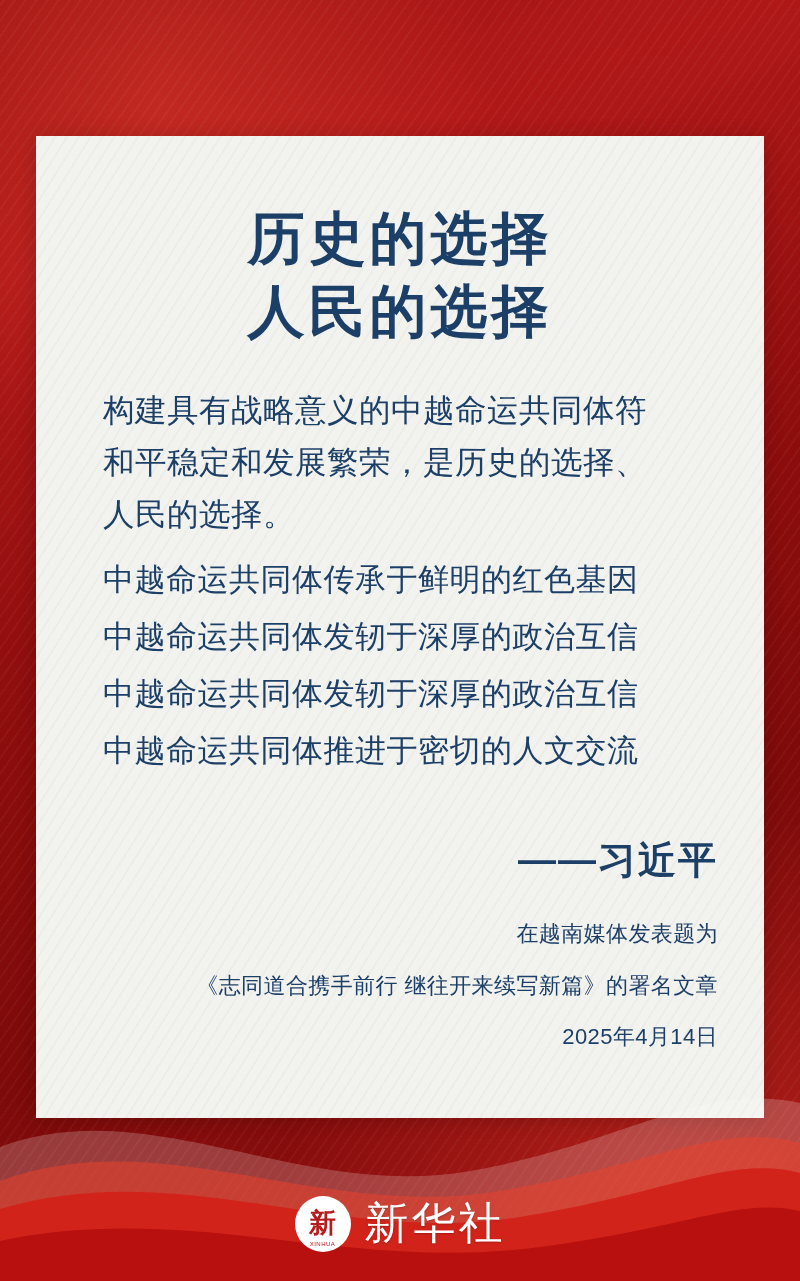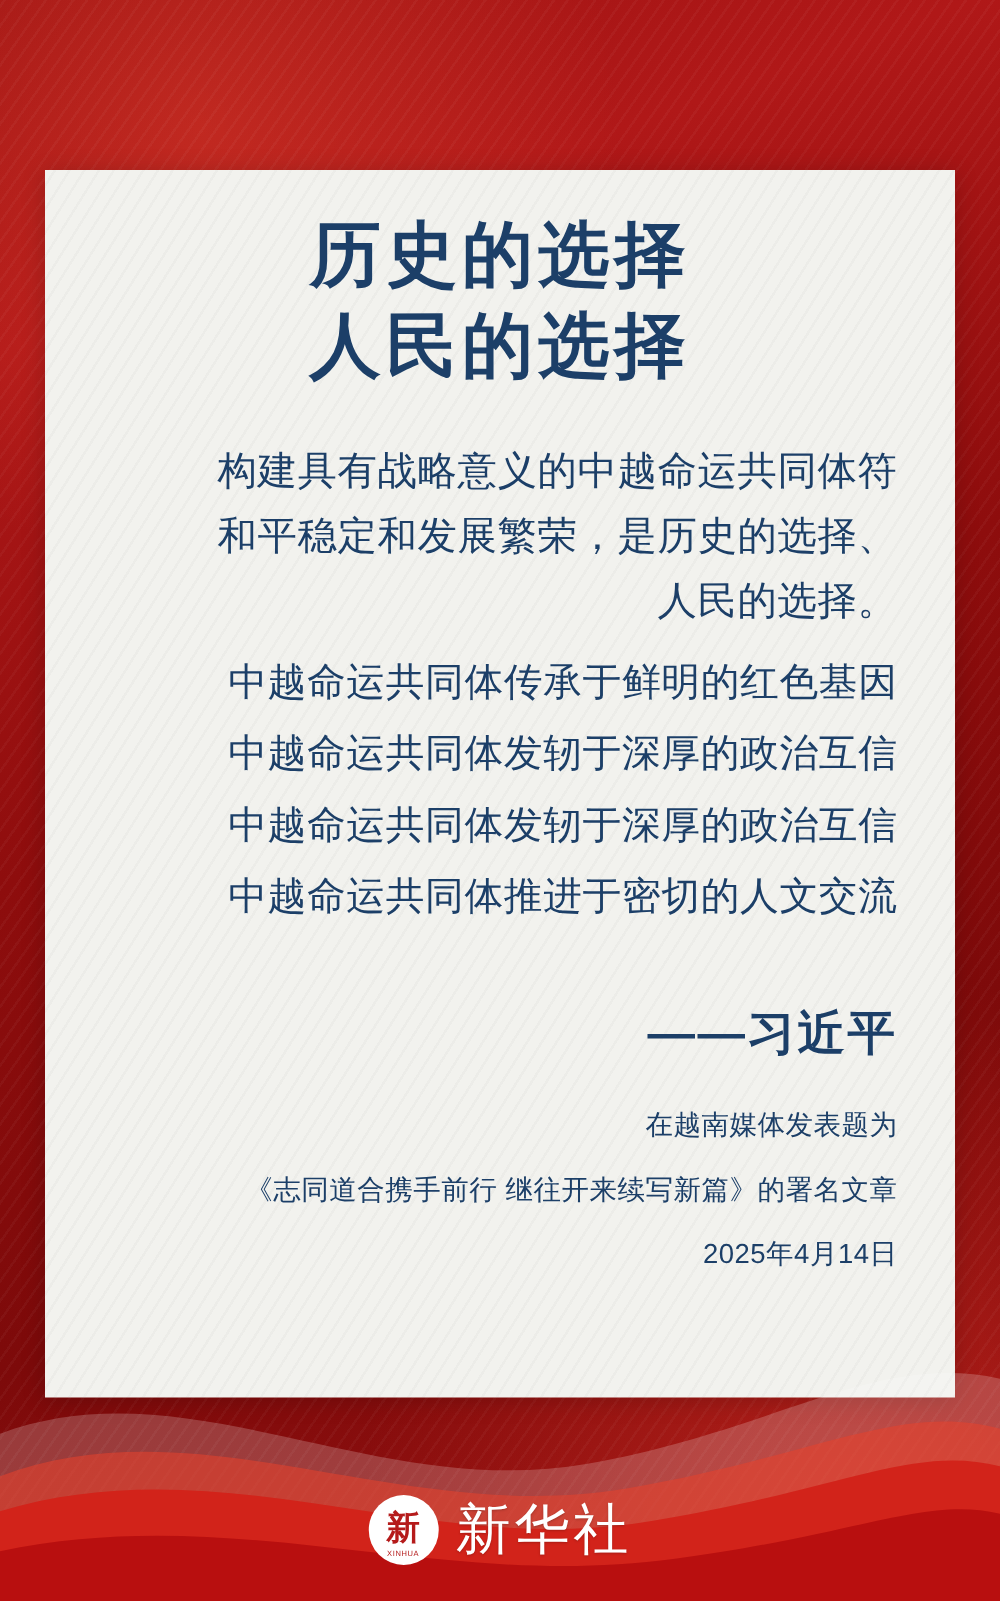--- a/index.html
+++ b/index.html
@@ -52,35 +52,34 @@
       -58deg,
       rgba(0,0,0,0.022) 0px,
       rgba(0,0,0,0.022) 2px,
       rgba(0,0,0,0) 2px,
       rgba(0,0,0,0) 10px
     );
     box-shadow: 0 2px 18px rgba(0,0,0,0.18);
   }
 
   .title-block {
-    padding-top: 32px;
+    padding-top: 66px;
     text-align: center;
   }
   .title-line {
     font-family: "DejaVu Sans", "Liberation Sans", sans-serif;
     font-weight: bold;
     font-size: 57px;
     letter-spacing: 4px;
     color: #1c3f68;
     line-height: 1.28;
   }
 
   .body-block {
-    margin: 36px 46px 0 27px;
-    text-align: right;
+    margin: 36px 46px 0 67px;
   }
   .para-line {
     font-size: 31.5px;
     line-height: 1.66;
     color: #1c3f68;
     letter-spacing: 0.5px;
     white-space: nowrap;
   }
   .list-block {
     margin-top: 10px;

